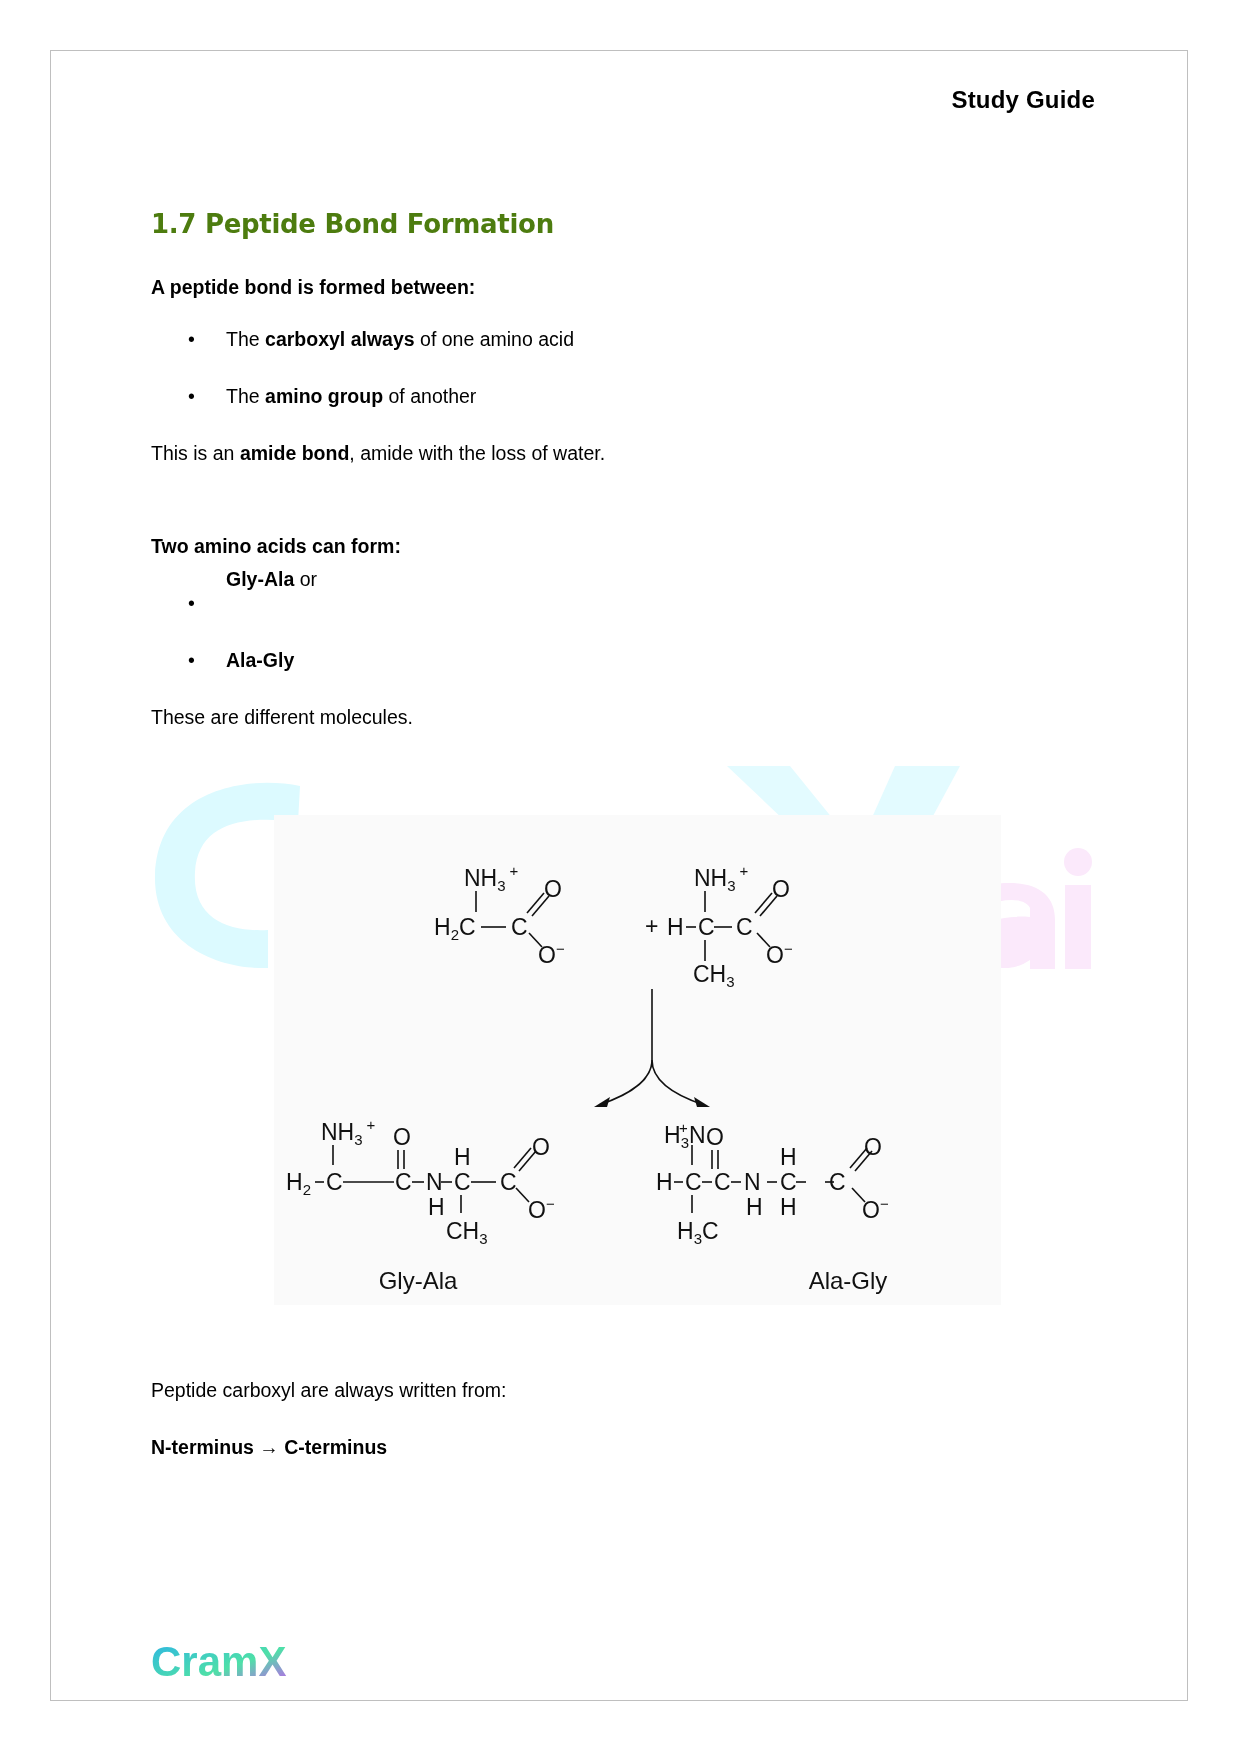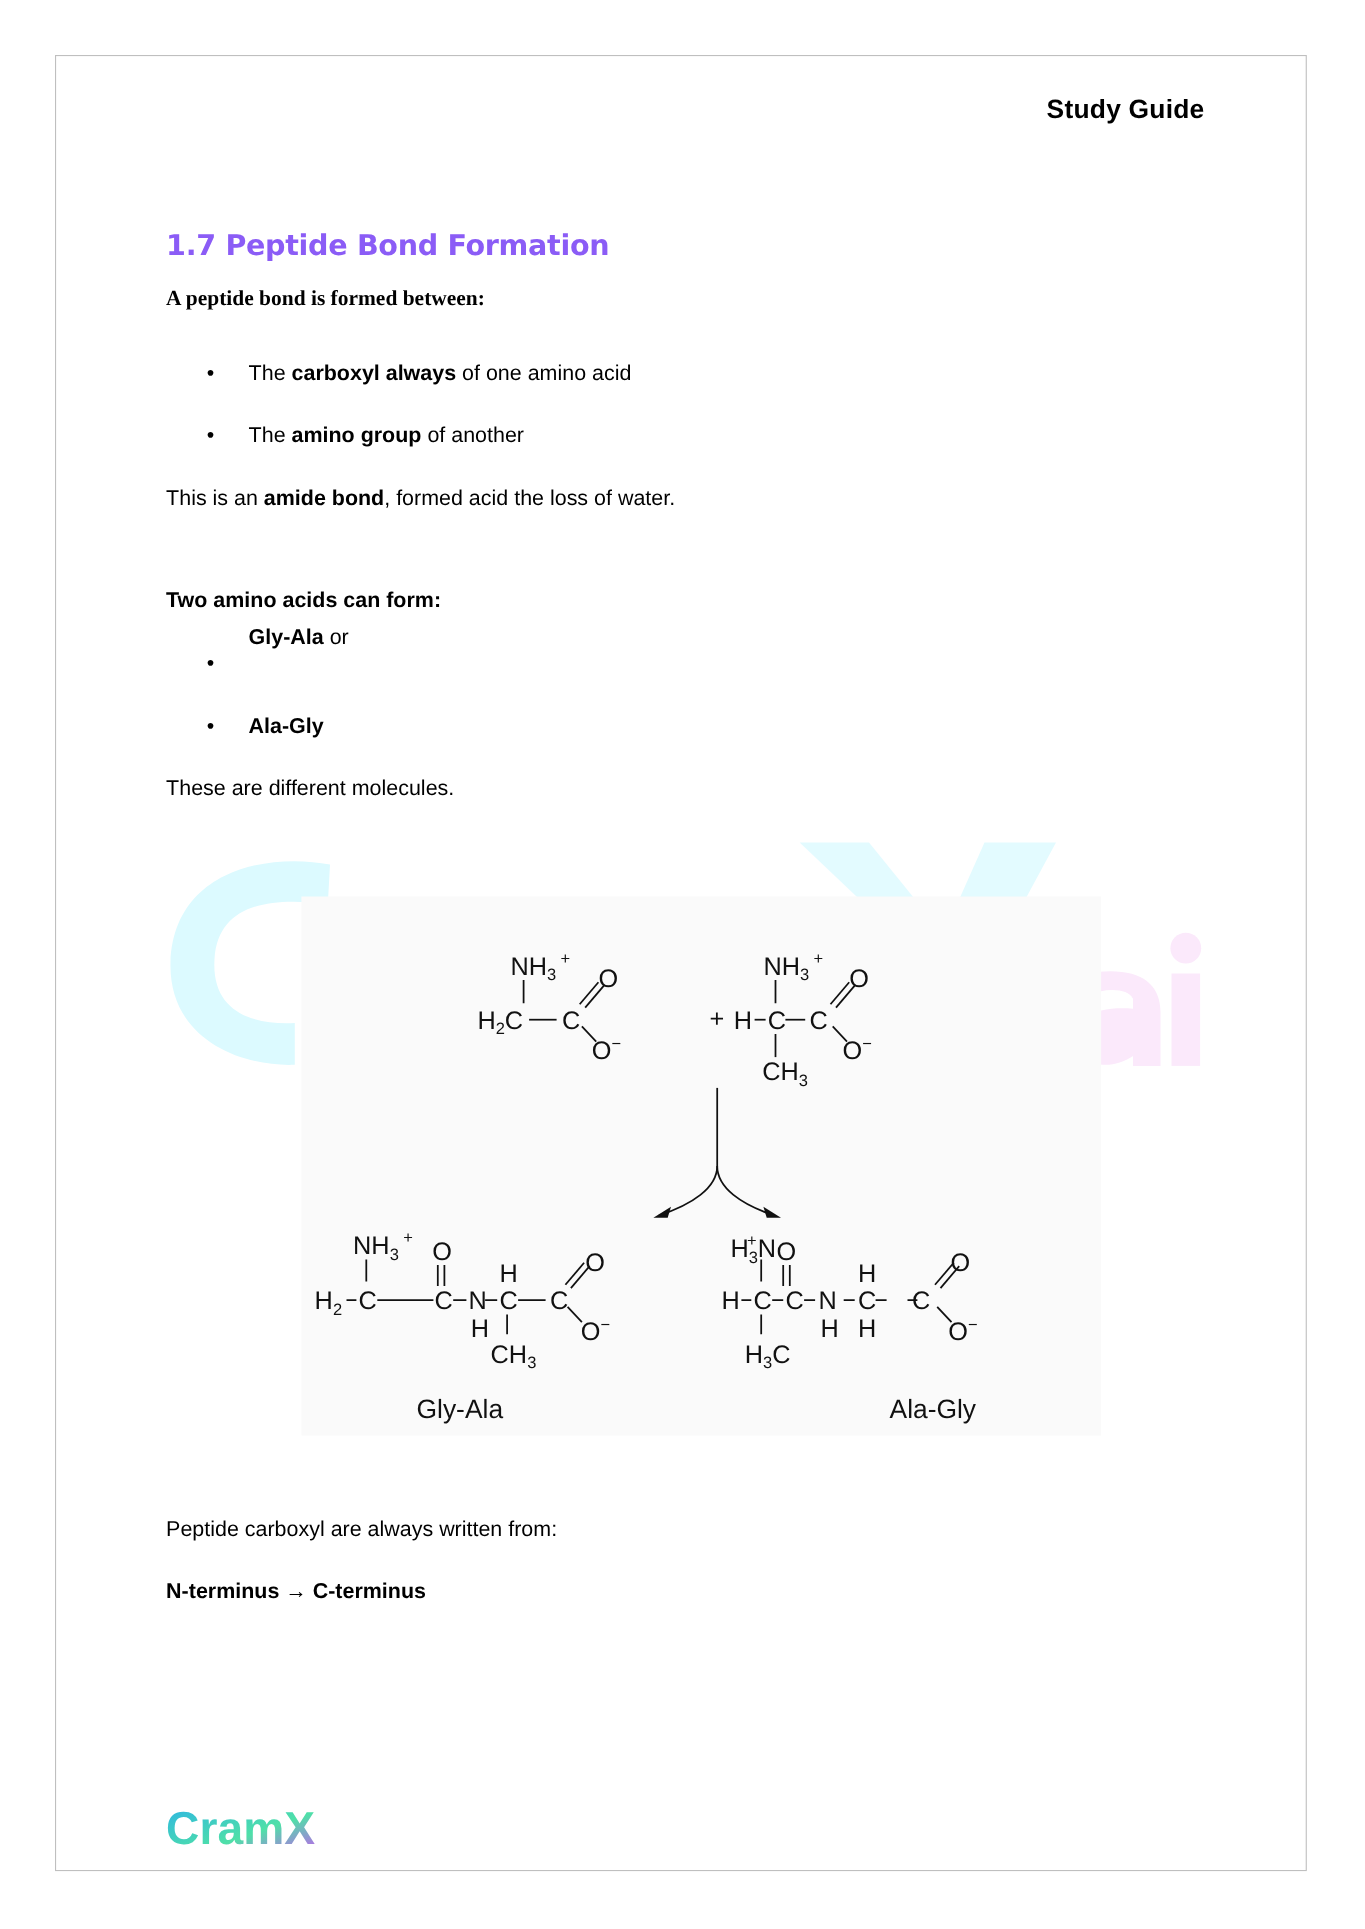--- a/index.html
+++ b/index.html
@@ -3,21 +3,21 @@
 <meta charset="utf-8">
 <style>
   html, body { margin: 0; padding: 0; background: #ffffff; }
   body { width: 1241px; height: 1754px; position: relative; overflow: hidden;
          font-family: "Liberation Sans", sans-serif; color: #000; }
   .page-border { position: absolute; left: 50px; top: 50px; width: 1138px; height: 1651px;
                  border: 1.5px solid #bfbfbf; box-sizing: border-box; }
   .doc-title { position: absolute; right: 146px; top: 86px; font-size: 24px; font-weight: bold;
                letter-spacing: 0.2px; }
   .section-heading { position: absolute; left: 151px; top: 209px; font-size: 26px; font-weight: bold;
-                     color: #8b5cf6; font-family: "DejaVu Sans", sans-serif; letter-spacing: -0.3px; }
+                     color: #4d7c0f; font-family: "DejaVu Sans", sans-serif; letter-spacing: -0.3px; }
   .txt { position: absolute; left: 151px; font-size: 19.5px; white-space: nowrap; }
   .bold { font-weight: bold; }
   .bullet { position: absolute; left: 188px; font-size: 19.5px; }
   .bullet-text { position: absolute; left: 226px; font-size: 19.5px; white-space: nowrap; }
   .wm { position: absolute; }
   .diagram { position: absolute; left: 274px; top: 815px; width: 727px; height: 490px; background: #fafafa; }
   .diagram svg { position: absolute; left: 0; top: 0; }
   .chem { font-family: "Liberation Sans", sans-serif; font-size: 23px; fill: #111; }
   .chem-sub { font-size: 15px; }
   .chem-label { font-family: "Liberation Sans", sans-serif; font-size: 24px; fill: #111; }
@@ -25,33 +25,33 @@
 </style>
 </head>
 <body>
 
 <div class="page-border"></div>
 
 <div class="doc-title">Study Guide</div>
 
 <div class="section-heading">1.7 Peptide Bond Formation</div>
 
-<div class="txt bold" style="top:261px;font-family:Liberation Serif, serif;">A peptide bond is formed between:</div>
+<div class="txt bold" style="top:276px;">A peptide bond is formed between:</div>
 
 <span class="bullet" style="top:328px;">•</span>
 <div class="bullet-text" style="top:328px;">
   <span>The </span><span class="bold">carboxyl always</span><span> of one amino acid</span>
 </div>
 <span class="bullet" style="top:385px;">•</span>
 <div class="bullet-text" style="top:385px;">
   <span>The </span><span class="bold">amino group</span><span> of another</span>
 </div>
 
 <div class="txt" style="top:442px;">
-  <span>This is an </span><span class="bold">amide bond</span><span>, formed acid the loss of water.</span>
+  <span>This is an </span><span class="bold">amide bond</span><span>, amide with the loss of water.</span>
 </div>
 
 <div class="txt bold" style="top:535px;">Two amino acids can form:</div>
 
 <span class="bullet" style="top:592px;">•</span>
 <div class="bullet-text" style="top:568px;">
   <span class="bold">Gly-Ala</span><span> or</span>
 </div>
 <span class="bullet" style="top:649px;">•</span>
 <div class="bullet-text" style="top:649px;">

